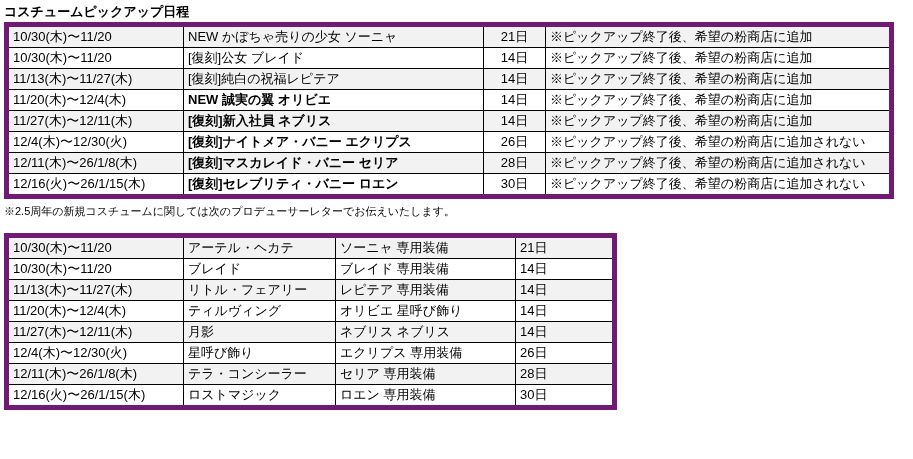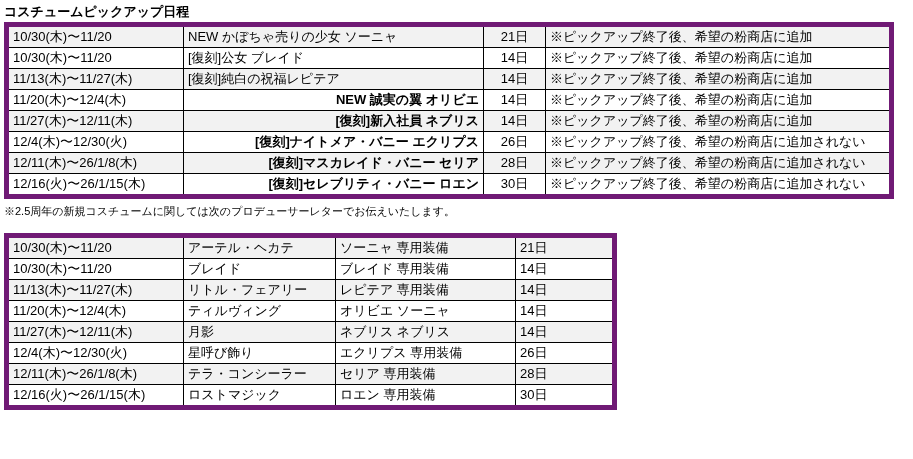--- a/index.html
+++ b/index.html
@@ -54,21 +54,21 @@
   #equip-table { width: 608px; }
   #equip-table col.e-period { width: 177px; }
   #equip-table col.e-name   { width: 152px; }
   #equip-table col.e-gear   { width: 180px; }
   #equip-table col.e-days   { width: 99px; }
 
   .row-alt td { background: #f2f2f2; }
   .row-plain td { background: #ffffff; }
 
   .cell-days { text-align: center; }
-  .bold { font-weight: bold; text-align: right; }
+  .bold { font-weight: bold; }
   .note-line {
     font-size: 11px;
     line-height: 16px;
     margin: 4px 14px 0 0;
   }
   .spacer-1 { height: 14px; }
 </style>
 </head>
 <body>
 
@@ -162,21 +162,21 @@
       </tr>
       <tr class="row-alt">
         <td>11/13(木)〜11/27(木)</td>
         <td>リトル・フェアリー</td>
         <td>レピテア 専用装備</td>
         <td>14日</td>
       </tr>
       <tr class="row-plain">
         <td>11/20(木)〜12/4(木)</td>
         <td>ティルヴィング</td>
-        <td>オリビエ ソーニャ</td>
+        <td>オリビエ 星呼び飾り</td>
         <td>14日</td>
       </tr>
       <tr class="row-alt">
         <td>11/27(木)〜12/11(木)</td>
         <td>月影</td>
         <td>ネブリス ネブリス</td>
         <td>14日</td>
       </tr>
       <tr class="row-plain">
         <td>12/4(木)〜12/30(火)</td>

